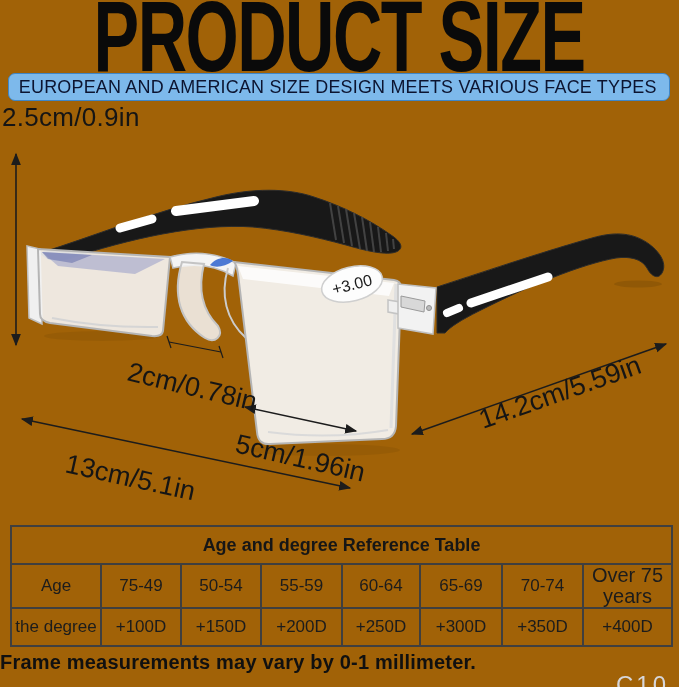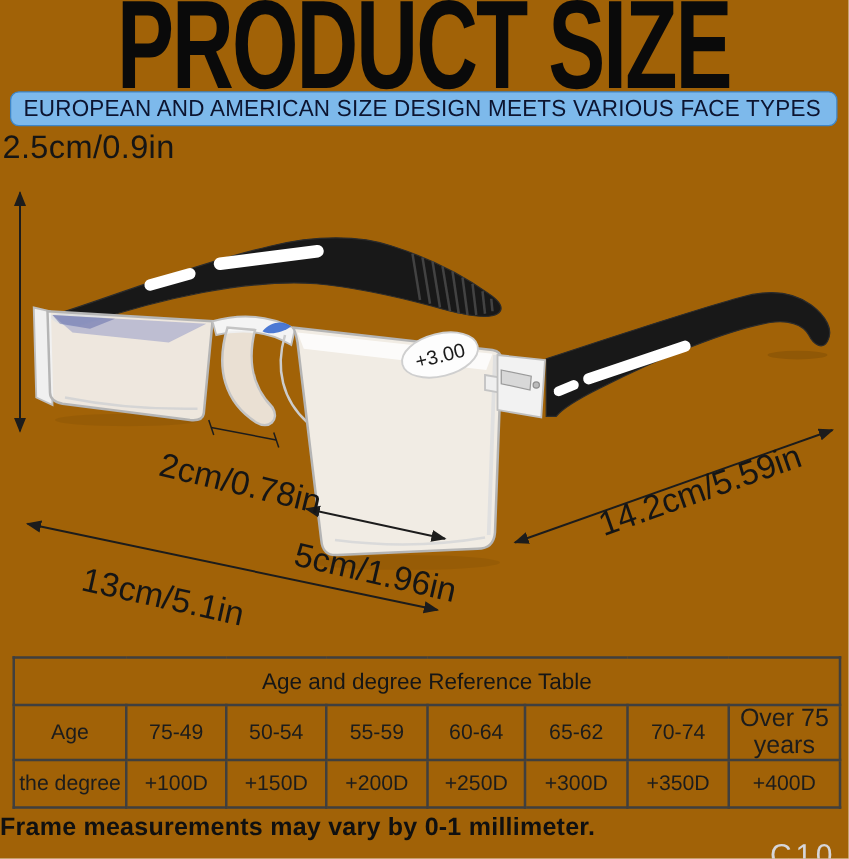--- a/index.html
+++ b/index.html
@@ -28,21 +28,21 @@
   }
   .stage{position:absolute;left:0;top:0;width:679px;height:520px;}
   
   .ref-table{
     position:absolute;left:10px;top:525px;width:661px;border-collapse:collapse;table-layout:fixed;
   }
   .ref-table td{
     border:2px solid #3f3f3f;text-align:center;vertical-align:middle;
     font-size:17px;color:#1c1c1c;height:36px;padding:0;
   }
-  .ref-table .t-title{font-size:18px;font-weight:normal;color:#161616;}
+  .ref-table .t-title{font-size:18px;font-weight:bold;color:#161616;}
   .ref-table .wrap-cell{font-size:20px;line-height:1.05;}
   .footer-note{
     position:absolute;left:0;top:651px;width:679px;text-align:left;
     font-size:20px;font-weight:bold;color:#101010;letter-spacing:0.2px;
   }
   .watermark{
     position:absolute;left:616px;top:671px;font-size:24px;color:#d6d6da;letter-spacing:3px;
   }
 </style>
 </head>
@@ -159,21 +159,21 @@
     <tbody>
       <tr>
         <td class="t-title" colspan="8">Age and degree Reference Table</td>
       </tr>
       <tr>
         <td>Age</td>
         <td>75-49</td>
         <td>50-54</td>
         <td>55-59</td>
         <td>60-64</td>
-        <td>65-62</td>
+        <td>65-69</td>
         <td>70-74</td>
         <td class="wrap-cell">Over 75 years</td>
       </tr>
       <tr>
         <td>the degree</td>
         <td>+100D</td>
         <td>+150D</td>
         <td>+200D</td>
         <td>+250D</td>
         <td>+300D</td>

